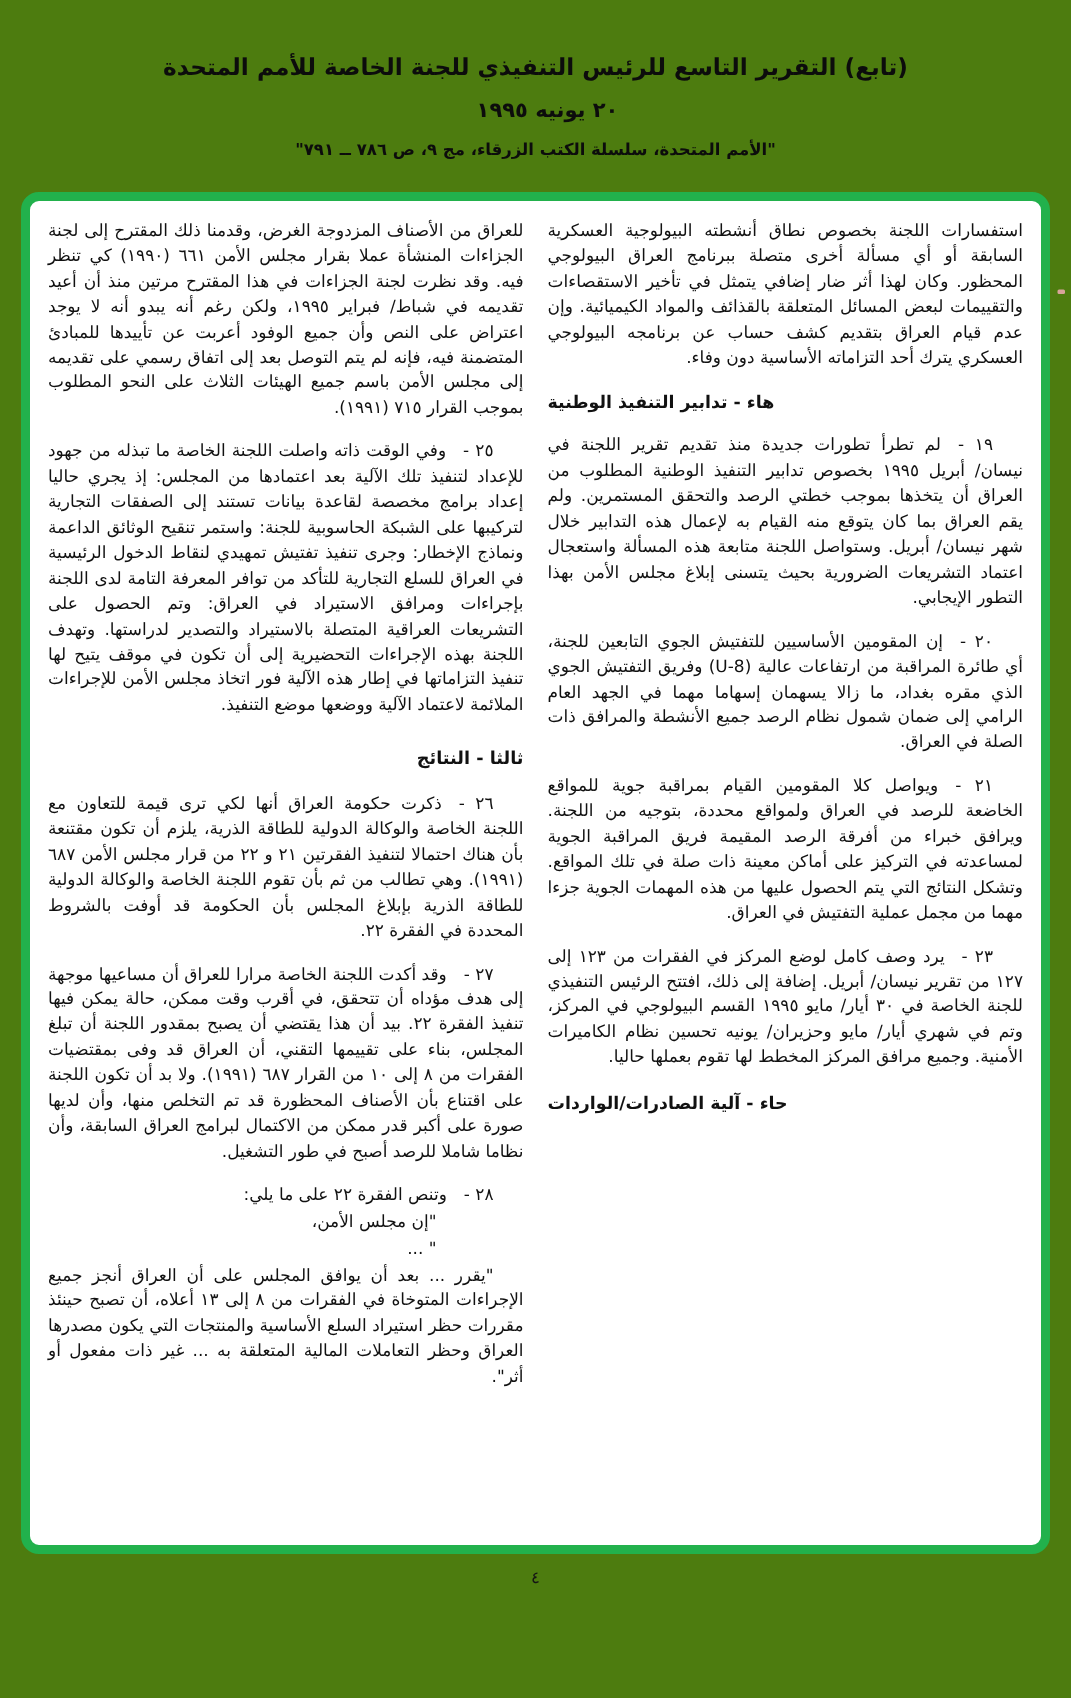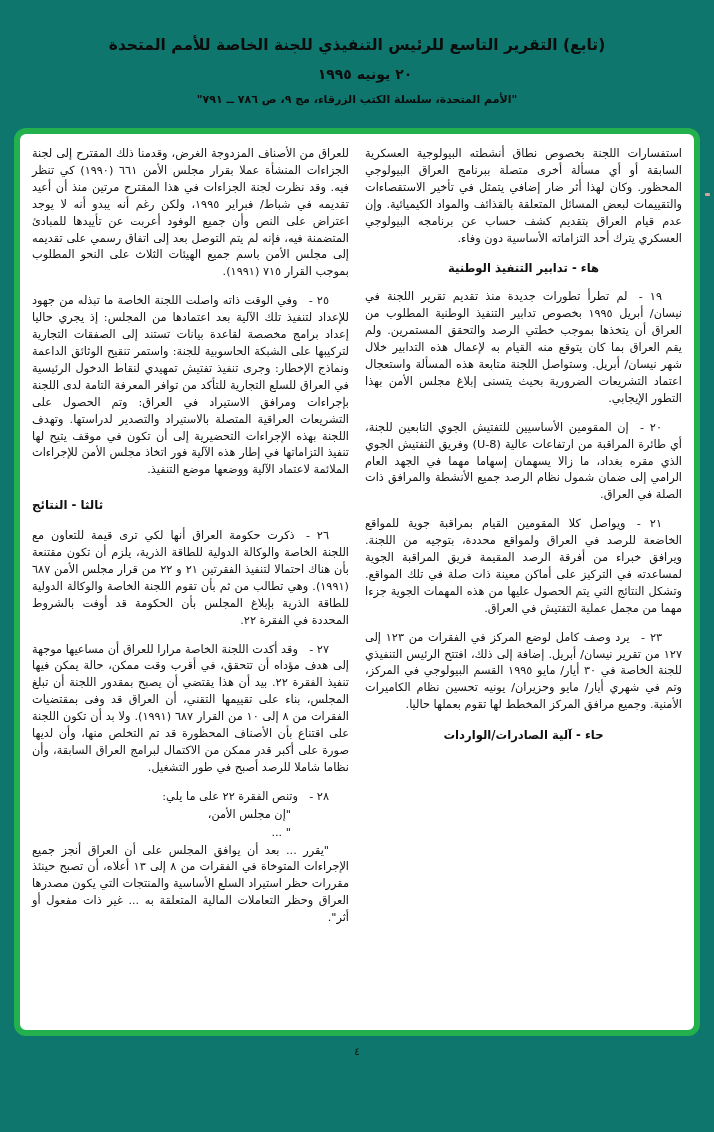--- a/index.html
+++ b/index.html
@@ -5,21 +5,21 @@
   html, body {
     margin: 0;
     padding: 0;
     background: #ffffff;
     font-family: "DejaVu Sans", sans-serif;
   }
   #page {
     position: relative;
     width: 714px;
     height: 1132px;
-    background: #0f766e;
+    background: #4d7c0f;
     overflow: hidden;
     direction: rtl;
   }
   
   .doc-header {
     position: absolute;
     top: 36px;
     left: 0;
     right: 0;
     text-align: center;
@@ -65,26 +65,26 @@
     font-size: 11.3px;
     line-height: 16.9px;
     text-align: justify;
   }
   .para { margin: 0 0 1px 0; }
   .para.numbered { text-indent: 20px; margin-top: 12px; }
   .section-heading {
     font-size: 11.6px;
     font-weight: bold;
     margin: 13px 0 6px 0;
-    text-align: center;
+    text-align: left;
   }
   .center-heading {
     font-size: 11.8px;
     font-weight: bold;
-    text-align: left;
+    text-align: right;
     margin: 18px 0 14px 0;
   }
   .quote-line {
     margin: 0 0 1px 0;
     padding-right: 58px;
     text-align: right;
   }
   .quote-para {
     margin: 0 0 1px 0;
     text-indent: 20px;

